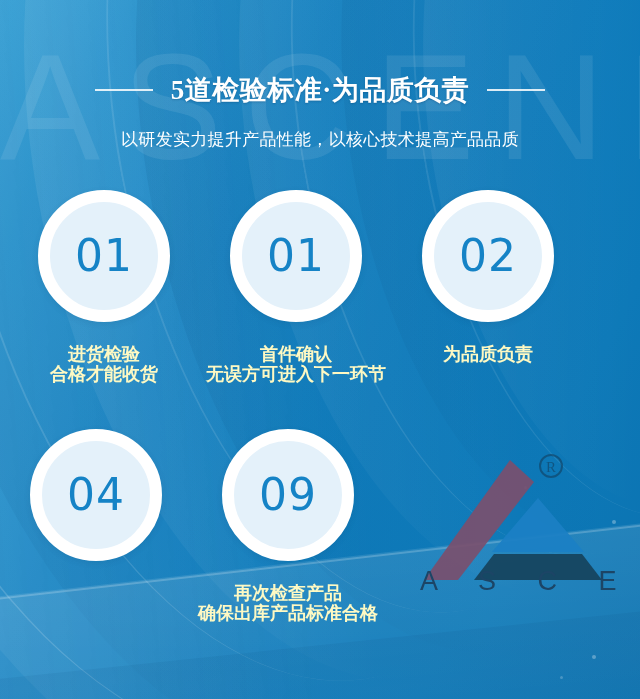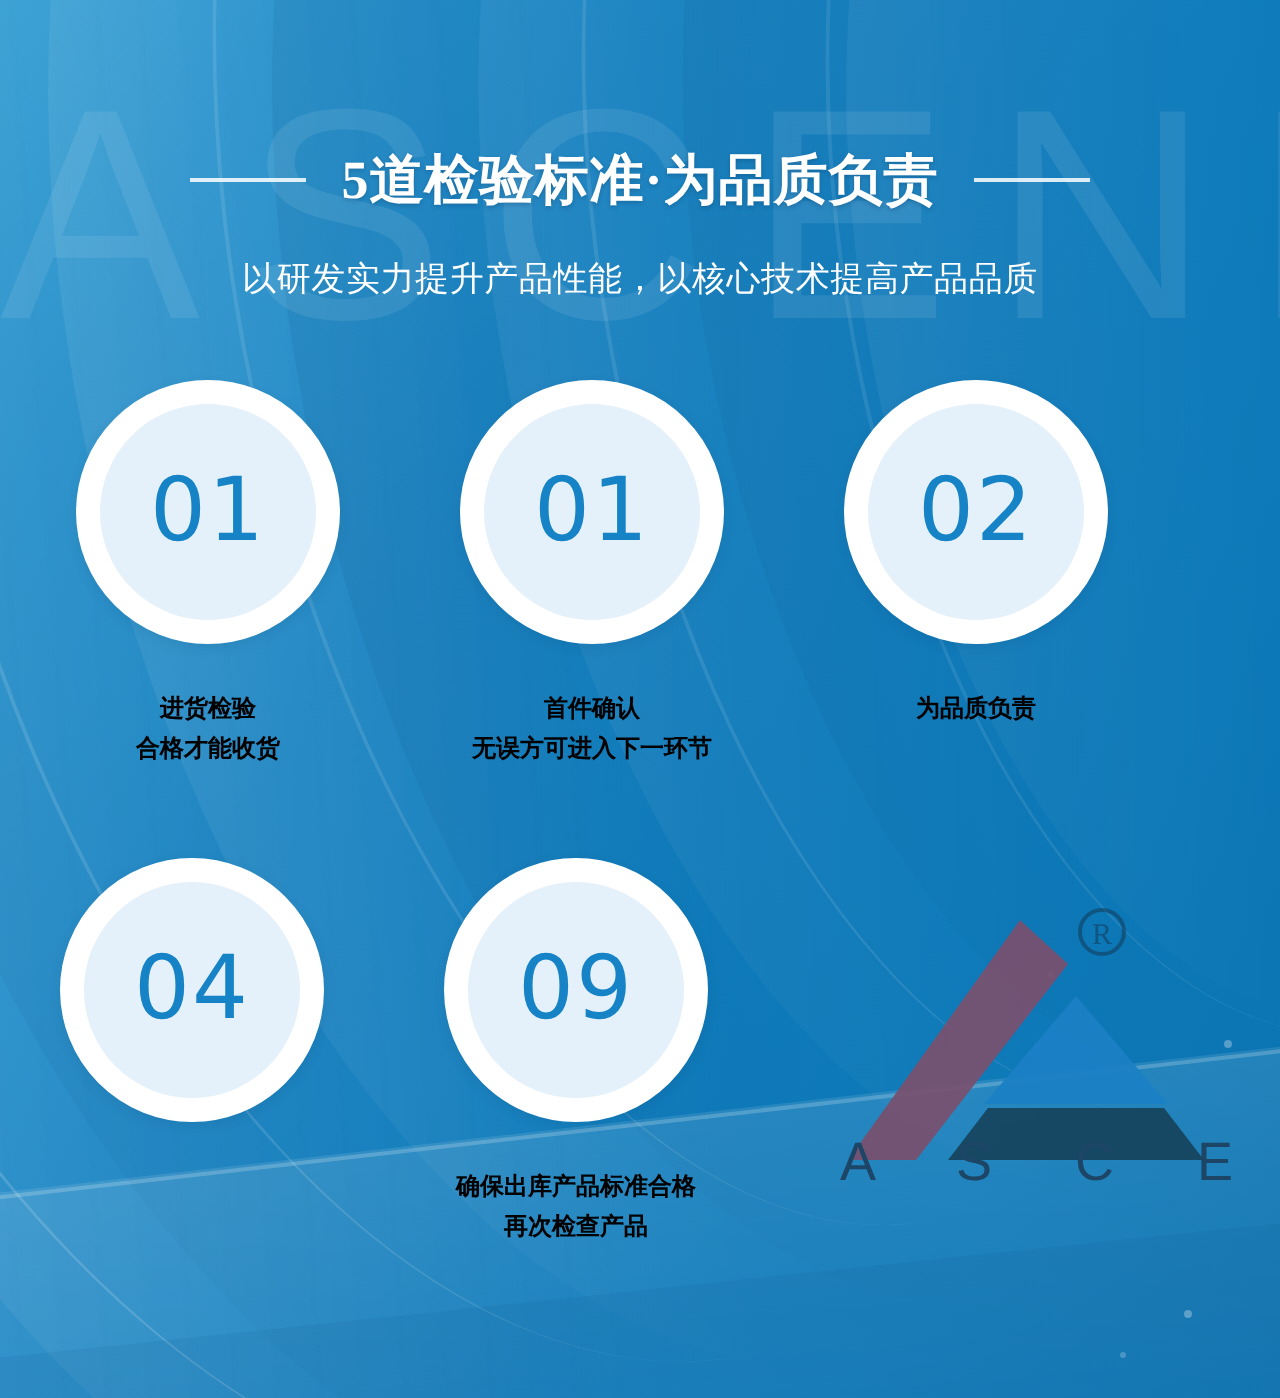--- a/index.html
+++ b/index.html
@@ -131,22 +131,22 @@
     border:12px solid #ffffff;
     display:flex; align-items:center; justify-content:center;
     box-shadow:0 2px 6px rgba(0,45,85,.10);
   }
   .num{
     font-size:44px; font-weight:400; color:#1583c6;
     letter-spacing:1px; line-height:1;
     font-family:"DejaVu Sans","Liberation Sans",sans-serif;
   }
   .caption{
-    margin-top:22px; text-align:center; color:#000000;
-    font-size:12px; font-weight:bold; line-height:20px; white-space:nowrap;
+    margin-top:22px; text-align:center; color:#fef9c3;
+    font-size:18px; font-weight:bold; line-height:20px; white-space:nowrap;
   }
 
   
   .logo{ position:absolute; left:414px; top:438px; width:226px; height:172px; z-index:2; }
   .logo svg{ display:block; }
   .logo-word{
     position:absolute; left:6px; top:128px; width:214px;
     font-size:27px; letter-spacing:17px; color:#1c4566;
     font-weight:400; white-space:nowrap;
   }
@@ -230,22 +230,22 @@
         <div class="circle">
           <span class="num">04</span>
         </div>
       </div>
 
       <div class="cell">
         <div class="circle">
           <span class="num">09</span>
         </div>
         <div class="caption">
+          <div>再次检查产品</div>
           <div>确保出库产品标准合格</div>
-          <div>再次检查产品</div>
         </div>
       </div>
 
     </div>
 
   </div>
 
   <div class="logo">
     <svg width="226" height="172" viewBox="0 0 226 172">
 

